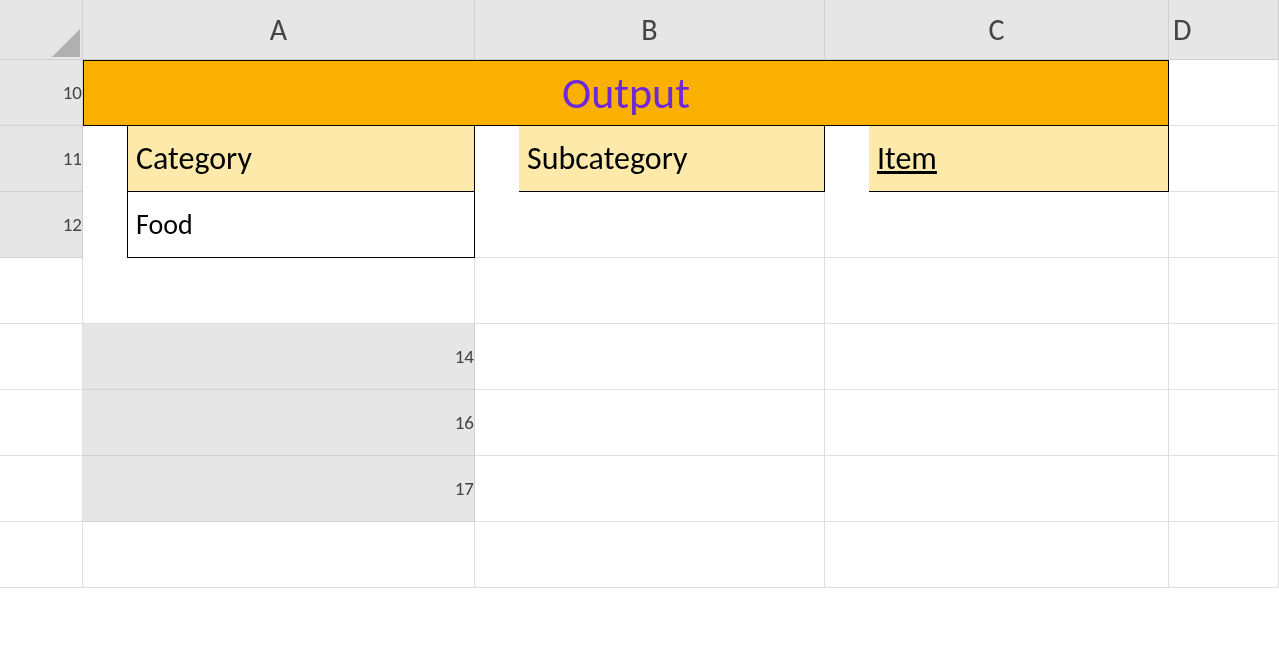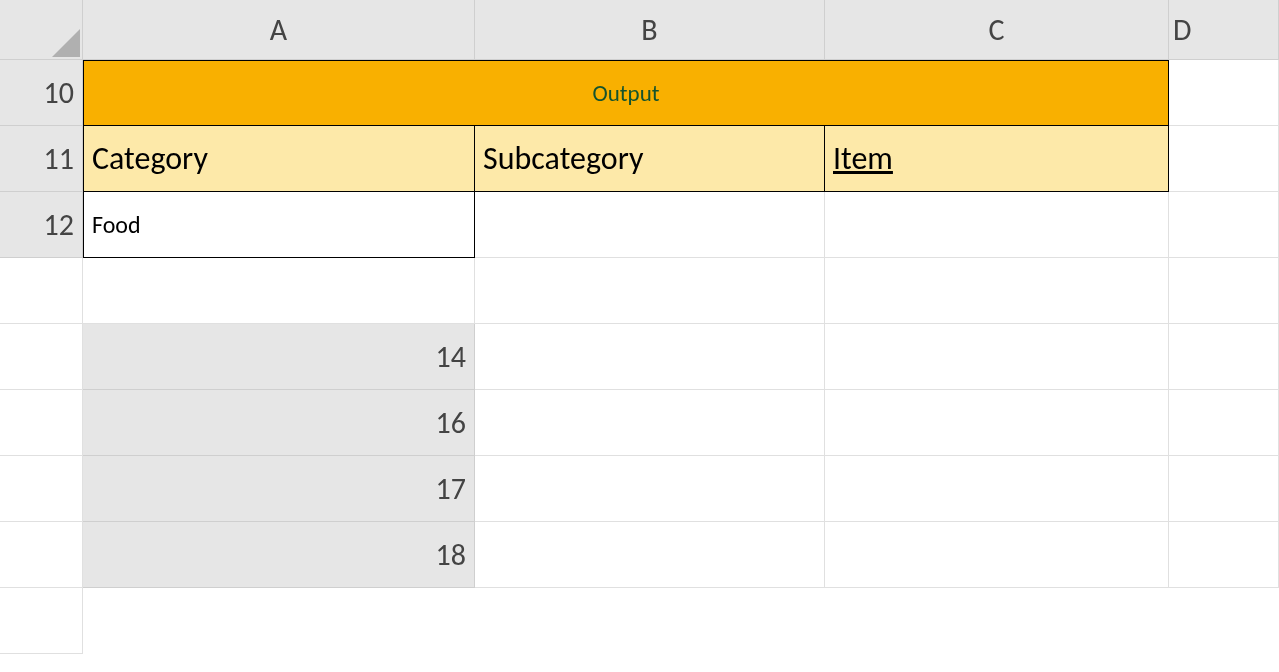--- a/index.html
+++ b/index.html
@@ -25,22 +25,22 @@
       border-right: 1px solid #cfcfcf;
       border-bottom: 1px solid #cfcfcf;
       position: relative;
     }
     .hdr.col { font-weight: 400; }
     .rowhdr {
       background: #e6e6e6;
       display: flex;
       align-items: center;
       justify-content: flex-end;
-      padding-right: 8px;
-      font-size: 30px;
+      padding-right: 0;
+      font-size: 19px;
       color: #444;
       border-right: 1px solid #cfcfcf;
       border-bottom: 1px solid #cfcfcf;
     }
     .corner {
       background: #e6e6e6;
       border-right: 1px solid #cfcfcf;
       border-bottom: 1px solid #cfcfcf;
       position: relative;
     }
@@ -65,45 +65,45 @@
     }
     
     .merged-title {
       grid-column: 2 / 5;
       background: #f9b000;
       border: 1px solid #000;
       border-bottom: 1px solid #000;
       display: flex;
       align-items: center;
       justify-content: center;
-      font-size: 23px;
-      color: #14532d;
+      font-size: 44px;
+      color: #6d28d9;
     }
     .subhdr {
       background: #fde9a9;
       border: 1px solid #000;
       font-size: 32px;
       padding: 0 8px;
       display: flex;
       align-items: center;
     }
     .subhdr.b { border-left: none; }
     .subhdr.c { border-left: none; text-decoration: underline; }
     .datacell {
       border: 1px solid #000;
       background: #fff;
-      font-size: 24px;
+      font-size: 28px;
       padding: 0 8px;
       display: flex;
       align-items: center;
       position: relative;
     }
     .datacell.b { border-left: none; }
     .datacell.c { border-left: none; }
-    .subhdr, .datacell { border-top: none; }
+    .subhdr, .datacell { border-top: none; margin-left: 44px; }
     .dd-handle {
       position: absolute;
       left: -1px;
       bottom: -9px;
       width: 18px;
       height: 18px;
       background: #fff;
       border: 1px solid #888;
       display: flex;
       align-items: center;
@@ -165,18 +165,17 @@
   <div class="cell"></div>
   <div class="cell"></div>
   <div class="cell"></div>
 
   <div class="rowhdr">17</div>
   <div class="cell"></div>
   <div class="cell"></div>
   <div class="cell"></div>
   <div class="cell"></div>
 
-  <div class="rowhdr">18</div>
   <div class="cell"></div>
   <div class="cell"></div>
   <div class="cell"></div>
   <div class="cell"></div>
 </div>
 
 </body></html>

